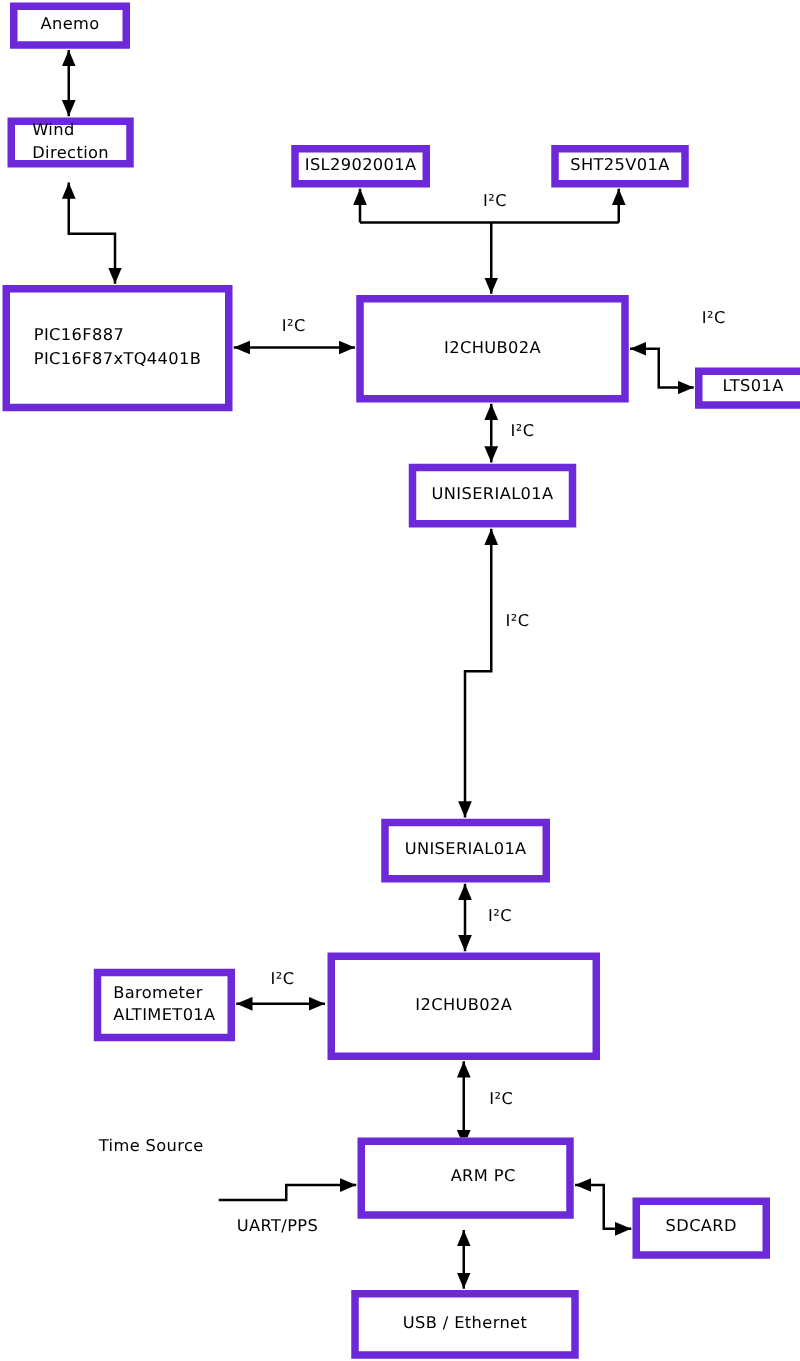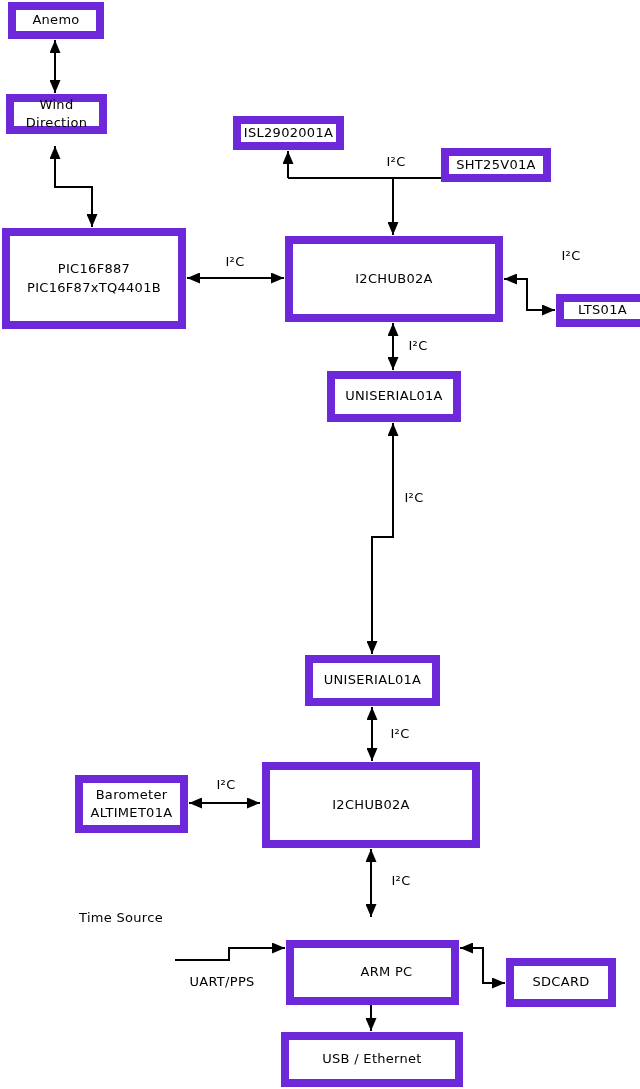--- a/index.html
+++ b/index.html
@@ -6,23 +6,23 @@
   .canvas {
     position:relative; width:640px; height:1089px;
     background:#ffffff; color:#000;
     font-family:"DejaVu Sans", sans-serif;
     overflow:hidden;
   }
   svg.wires { position:absolute; left:0; top:0; width:640px; height:1089px; }
   .edge { stroke:#000000; stroke-width:2; fill:none; }
   .node {
     position:absolute; box-sizing:border-box;
-    background:#ffffff; border:8px solid #6d28d9;
+    background:#ffffff; border:6px solid #6d28d9;
     display:flex; align-items:center; justify-content:center;
-    text-align:center; font-size:13px; line-height:1.42;
+    font-size:13px; line-height:1.42;
     letter-spacing:0.3px; white-space:pre-line;
   }
   .elabel {
     position:absolute; transform:translate(-50%,-50%);
     font-size:13px; letter-spacing:0.3px; white-space:nowrap;
   }
 </style>
 </head>
 <body>
 
@@ -66,21 +66,21 @@
 
   <div class="node" style="left:2px; top:228px; width:184px; height:101px;">
     <span>PIC16F887
 PIC16F87xTQ4401B</span>
   </div>
 
   <div class="node" style="left:233px; top:116px; width:111px; height:34px;">
     <span>ISL2902001A</span>
   </div>
 
-  <div class="node" style="left:441px; top:116px; width:110px; height:34px;margin-top:32px;">
+  <div class="node" style="left:441px; top:116px; width:110px; height:34px;">
     <span>SHT25V01A</span>
   </div>
 
   <div class="node" style="left:285px; top:236px; width:218px; height:86px;">
     <span>I2CHUB02A</span>
   </div>
 
   <div class="node" style="left:556px; top:294px; width:93px; height:33px;">
     <span>LTS01A</span>
   </div>
@@ -96,21 +96,21 @@
   <div class="node" style="left:75px; top:775px; width:113px; height:58px;">
     <span>Barometer
 ALTIMET01A</span>
   </div>
 
   <div class="node" style="left:262px; top:762px; width:218px; height:86px;">
     <span>I2CHUB02A</span>
   </div>
 
 
-  <div class="node" style="left:286px; top:940px; width:173px; height:65px;padding-left:28px;">
+  <div class="node" style="left:286px; top:910px; width:173px; height:65px;padding-left:28px;">
     <span>ARM PC</span>
   </div>
 
   <div class="node" style="left:281px; top:1032px; width:182px; height:55px;">
     <span>USB / Ethernet</span>
   </div>
 
   <div class="node" style="left:506px; top:958px; width:110px; height:49px;">
     <span>SDCARD</span>
   </div>

